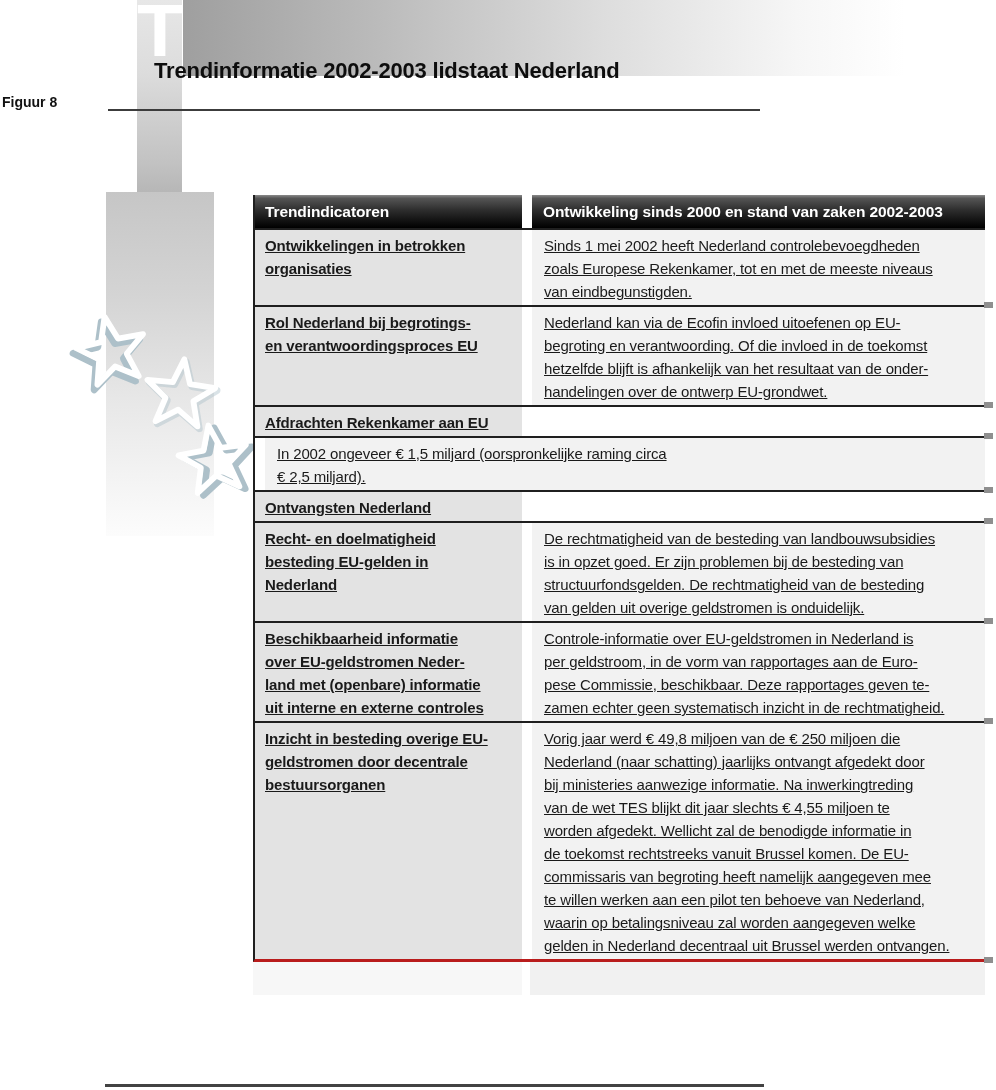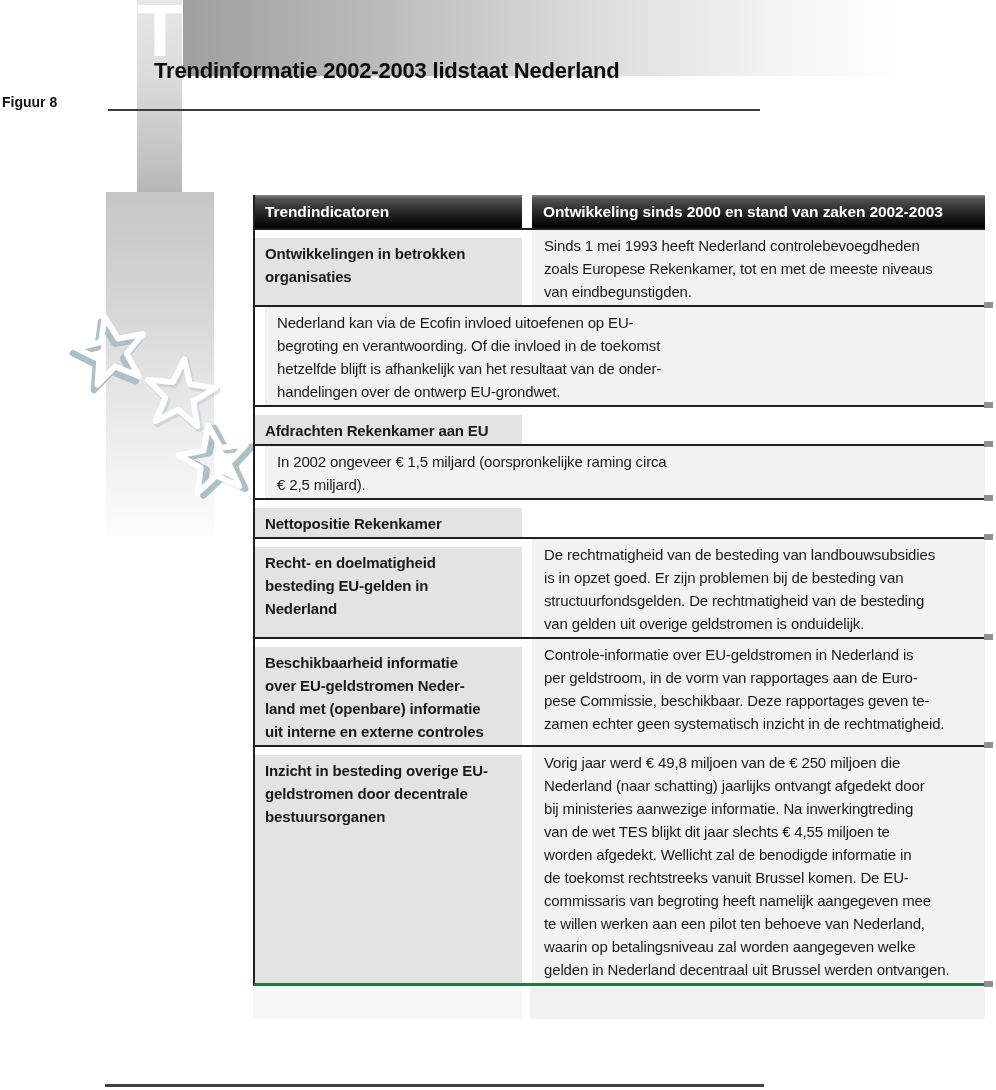--- a/index.html
+++ b/index.html
@@ -31,41 +31,41 @@
   .star1{left:74px;top:314px;transform:rotate(-12deg);}
   .star2{left:142px;top:357px;transform:rotate(7deg);}
   .star3{left:176px;top:423px;transform:rotate(-9deg);}
   
   .figuur-label{position:absolute;left:2px;top:94px;font-size:14px;font-weight:bold;color:#111;}
   .top-rule{position:absolute;left:108px;top:109px;width:652px;height:2px;background:#3c3c3c;}
   .page-title{position:absolute;left:154px;top:58px;font-size:22px;font-weight:bold;color:#0d0d0d;letter-spacing:-0.2px;white-space:nowrap;}
   .bottom-rule{position:absolute;left:105px;top:1084px;width:659px;height:3px;background:#424242;}
   
   .figure-table{position:absolute;left:253px;top:195px;width:732px;}
-  .tbl{border-left:2px solid #1f1f1f;border-bottom:3px solid #15803d;position:relative;}
+  .tbl{border-left:2px solid #1f1f1f;border-bottom:3px solid #b91c1c;position:relative;text-decoration:underline;}
   .tbl-header{display:flex;height:33px;}
   .th{
     background:linear-gradient(to bottom,var(--header-top,#8a8a8a) 0%,#555555 10%,#2e2e2e 45%,#121212 78%,#000000 100%);
     color:#ffffff;font-weight:bold;font-size:15.5px;line-height:33px;
     padding-left:10px;letter-spacing:-0.1px;white-space:nowrap;overflow:hidden;
   }
   .th-left{width:257px;}
   .th-gap{width:10px;background:#ffffff;}
   .th-right{flex:1;padding-left:11px;}
   .tbl-row{display:flex;border-top:2px solid #1f1f1f;position:relative;}
   .tbl-row + .tbl-row::before{
     content:"";position:absolute;right:-8px;top:-5px;width:9px;height:6px;background:#8f8f8f;
   }
   .tbl::after{
     content:"";position:absolute;right:-8px;bottom:-4px;width:9px;height:6px;background:#8f8f8f;
   }
   .td{font-size:15px;line-height:23px;letter-spacing:-0.15px;white-space:pre-line;}
   .td-left{
     width:245px;background:var(--cell-left-bg,#e3e3e3);
-    font-weight:bold;padding:4px 12px 2px 10px;margin-top:8px;
+    font-weight:bold;padding:4px 12px 2px 10px;
   }
   .td-gap{width:10px;background:#ffffff;}
   .td-right{flex:1;background:var(--cell-right-bg,#f2f2f2);padding:4px 12px 2px 12px;}
   .tbl-shadow{display:flex;height:33px;}
   .tbl-shadow .sh-left{width:269px;background:#f7f7f7;}
   .tbl-shadow .sh-gap{width:8px;background:#ffffff;}
   .tbl-shadow .sh-right{flex:1;background:#f1f1f1;}
 </style>
 </head>
 <body style="--header-top: #8a8a8a; --cell-left-bg: #e3e3e3; --cell-right-bg: #f2f2f2; --star-outline: #adc0c9;">
@@ -103,42 +103,44 @@
     <div class="tbl-header">
       <div class="th th-left">Trendindicatoren</div>
       <div class="th-gap"></div>
       <div class="th th-right">Ontwikkeling sinds 2000 en stand van zaken 2002-2003</div>
     </div>
 
     <div class="tbl-row">
       <div class="td td-left">Ontwikkelingen in betrokken
 organisaties</div>
       <div class="td-gap"></div>
-      <div class="td td-right">Sinds 1 mei 1993 heeft Nederland controlebevoegdheden
+      <div class="td td-right">Sinds 1 mei 2002 heeft Nederland controlebevoegdheden
 zoals Europese Rekenkamer, tot en met de meeste niveaus
 van eindbegunstigden.</div>
     </div>
     <div class="tbl-row">
+      <div class="td td-left">Rol Nederland bij begrotings-
+en verantwoordingsproces EU</div>
       <div class="td-gap"></div>
       <div class="td td-right">Nederland kan via de Ecofin invloed uitoefenen op EU-
 begroting en verantwoording. Of die invloed in de toekomst
 hetzelfde blijft is afhankelijk van het resultaat van de onder-
 handelingen over de ontwerp EU-grondwet.</div>
     </div>
     <div class="tbl-row">
       <div class="td td-left">Afdrachten Rekenkamer aan EU</div>
       <div class="td-gap"></div>
     </div>
     <div class="tbl-row">
       <div class="td-gap"></div>
       <div class="td td-right">In 2002 ongeveer € 1,5 miljard (oorspronkelijke raming circa
 € 2,5 miljard).</div>
     </div>
     <div class="tbl-row">
-      <div class="td td-left">Nettopositie Rekenkamer</div>
+      <div class="td td-left">Ontvangsten Nederland</div>
       <div class="td-gap"></div>
     </div>
     <div class="tbl-row">
       <div class="td td-left">Recht- en doelmatigheid
 besteding EU-gelden in
 Nederland</div>
       <div class="td-gap"></div>
       <div class="td td-right">De rechtmatigheid van de besteding van landbouwsubsidies
 is in opzet goed. Er zijn problemen bij de besteding van
 structuurfondsgelden. De rechtmatigheid van de besteding

